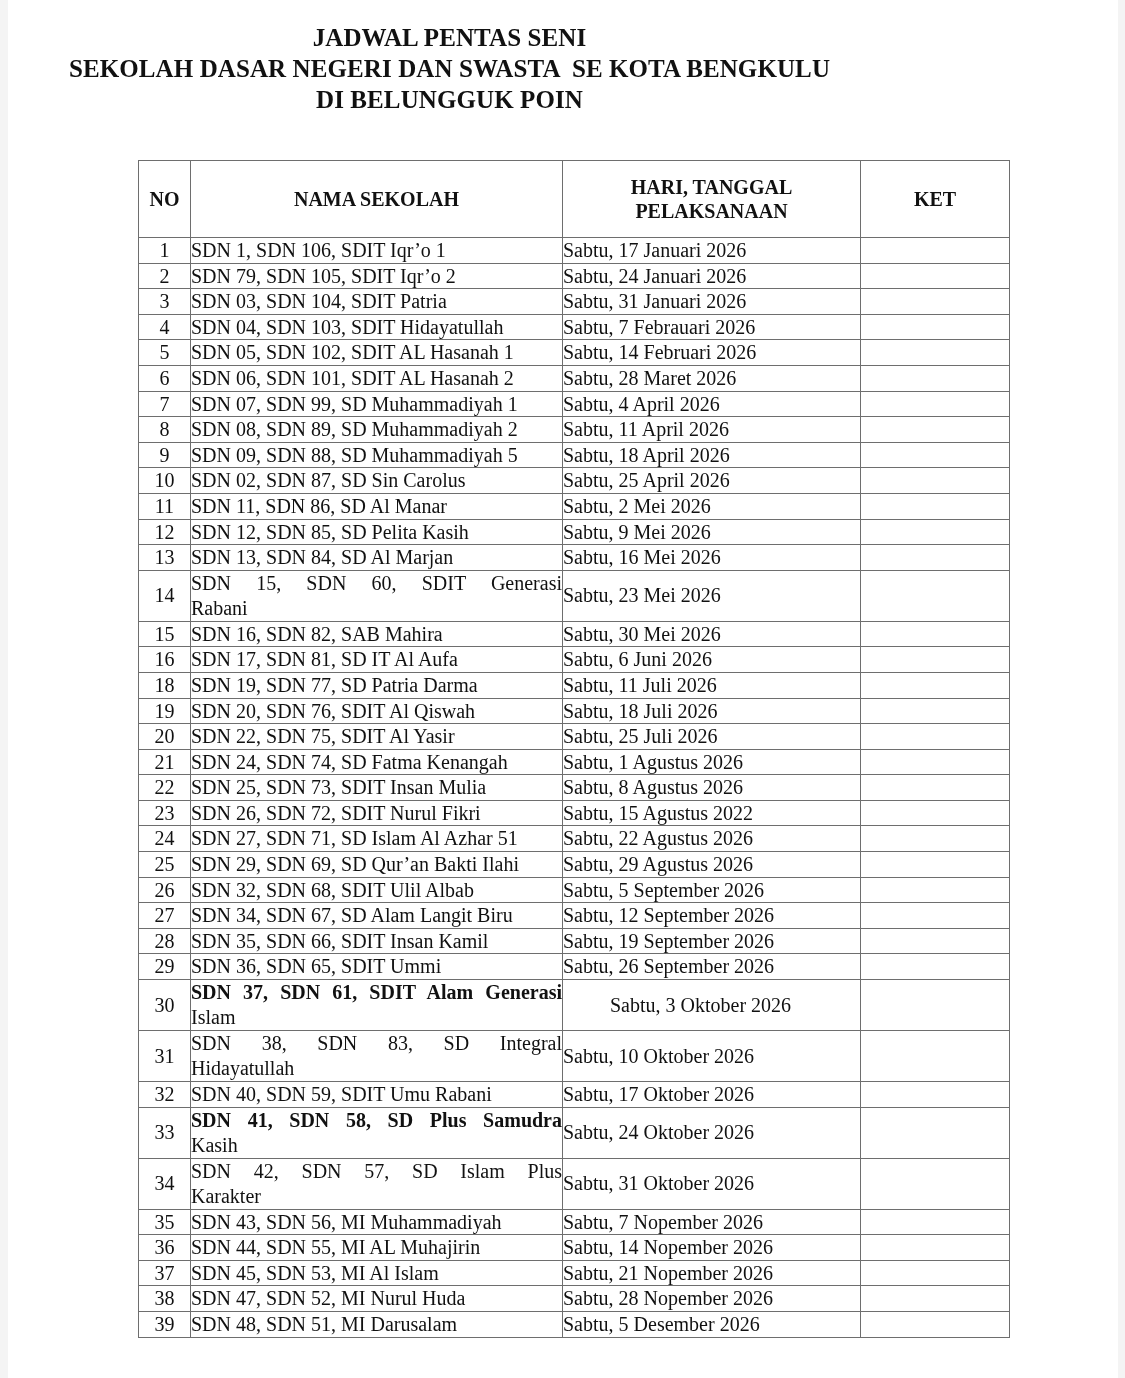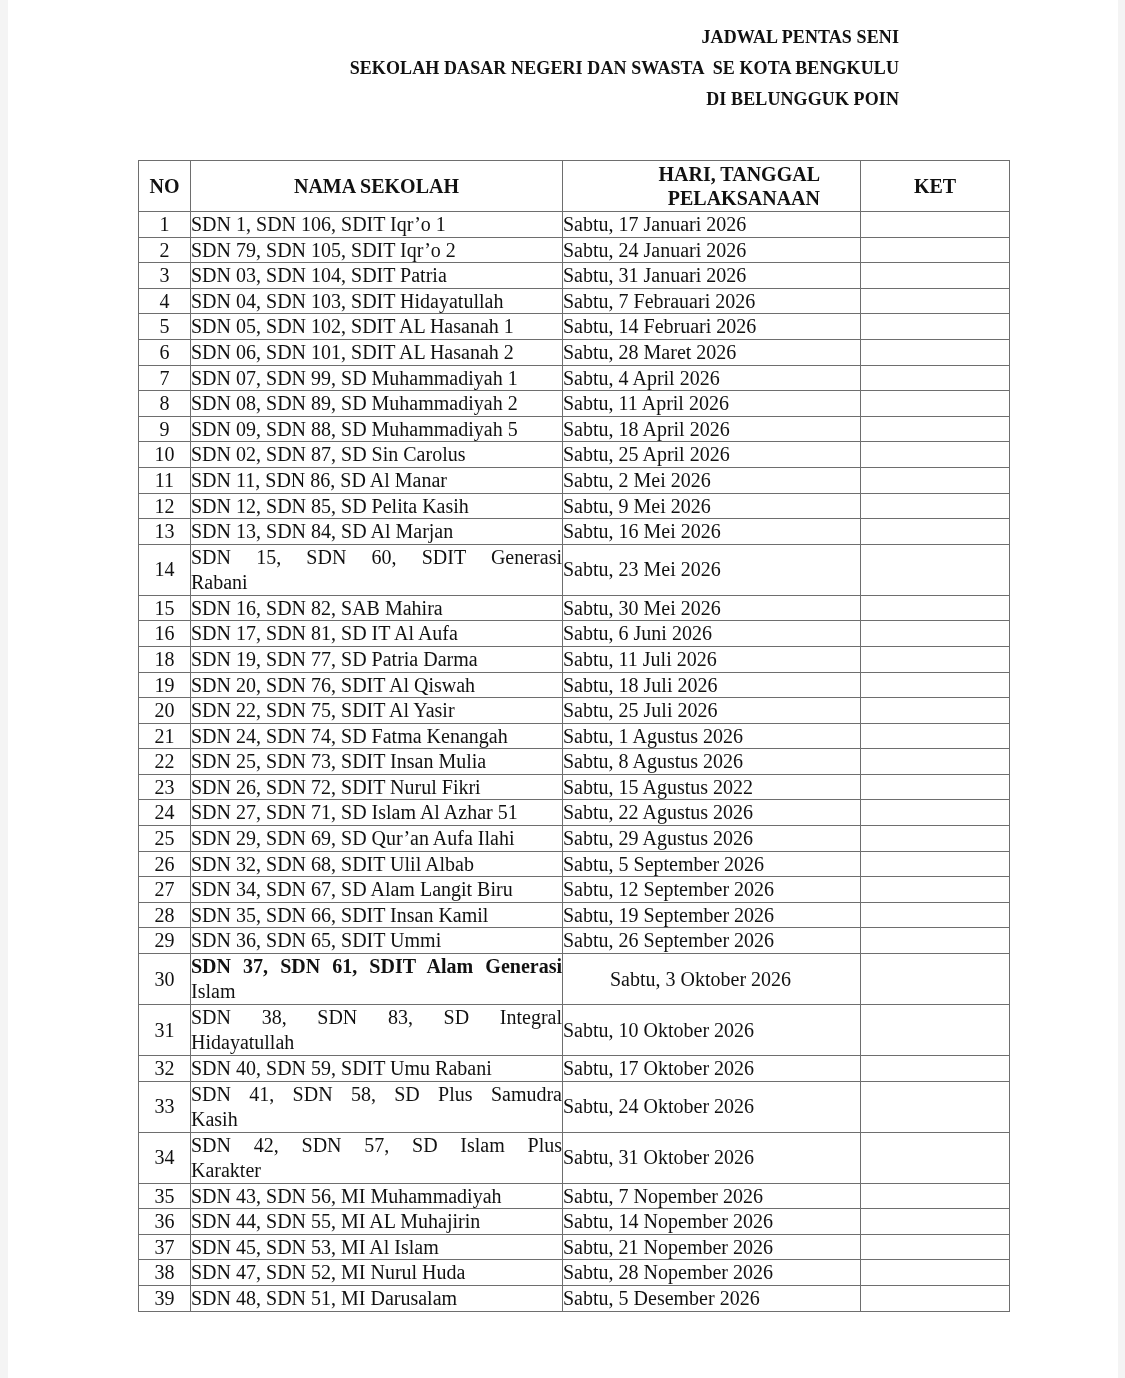--- a/index.html
+++ b/index.html
@@ -9,21 +9,21 @@
       font-family: "Liberation Serif", "DejaVu Serif", serif;
       color: #111;
       position: relative;
     }
     .page {
       position: absolute; left: 8px; top: 0; width: 1110px; height: 1378px;
       background: #ffffff;
     }
     .title-block {
       position: absolute; left: 0; top: 22px; width: 899px;
-      text-align: right; font-weight: bold; font-size: 18px; line-height: 31px;
+      text-align: center; font-weight: bold; font-size: 25px; line-height: 31px;
       letter-spacing: 0.1px;
     }
     .title-block div { white-space: pre; }
     table.schedule {
       position: absolute; left: 138px; top: 160px;
       border-collapse: collapse; table-layout: fixed;
       width: 871px;
       font-size: 20px;
     }
     table.schedule th, table.schedule td {
@@ -63,21 +63,21 @@
   <colgroup>
     <col class="c-no">
       <col class="c-name">
       <col class="c-date">
       <col class="c-ket">
   </colgroup>
   <thead>
     <tr>
       <th>NO</th>
       <th>NAMA SEKOLAH</th>
-      <th style="padding:0 40px;text-align:right;">HARI, TANGGAL PELAKSANAAN</th>
+      <th style="padding:13px 40px;">HARI, TANGGAL PELAKSANAAN</th>
       <th>KET</th>
     </tr>
   </thead>
   <tbody id="rows">
       <tr class="single">
         <td class="no">1</td>
         <td class="name">SDN 1, SDN 106, SDIT Iqr’o 1</td>
         <td class="date">Sabtu, 17 Januari 2026</td>
         <td class="ket"></td>
       </tr>
@@ -211,21 +211,21 @@
         <td class="ket"></td>
       </tr>
       <tr class="single">
         <td class="no">24</td>
         <td class="name">SDN 27, SDN 71, SD Islam Al Azhar 51</td>
         <td class="date">Sabtu, 22 Agustus 2026</td>
         <td class="ket"></td>
       </tr>
       <tr class="single">
         <td class="no">25</td>
-        <td class="name">SDN 29, SDN 69, SD Qur’an Aufa Ilahi</td>
+        <td class="name">SDN 29, SDN 69, SD Qur’an Bakti Ilahi</td>
         <td class="date">Sabtu, 29 Agustus 2026</td>
         <td class="ket"></td>
       </tr>
       <tr class="single">
         <td class="no">26</td>
         <td class="name">SDN 32, SDN 68, SDIT Ulil Albab</td>
         <td class="date">Sabtu, 5 September 2026</td>
         <td class="ket"></td>
       </tr>
       <tr class="single">
@@ -266,21 +266,21 @@
       </tr>
       <tr class="single">
         <td class="no">32</td>
         <td class="name">SDN 40, SDN 59, SDIT Umu Rabani</td>
         <td class="date">Sabtu, 17 Oktober 2026</td>
         <td class="ket"></td>
       </tr>
       <tr class="double">
         <td class="no">33</td>
         <td class="name">
-          <span style="display: block; text-align: justify; text-align-last: justify;">SDN 41, SDN 58, SD Plus Samudra</span>
+          <span style="display: block; text-align: justify; text-align-last: justify; font-weight: bold;">SDN 41, SDN 58, SD Plus Samudra</span>
           <span class="line2">Kasih</span>
         </td>
         <td class="date">Sabtu, 24 Oktober 2026</td>
         <td class="ket"></td>
       </tr>
       <tr class="double">
         <td class="no">34</td>
         <td class="name">
           <span style="display: block; text-align: justify; text-align-last: justify;">SDN 42, SDN 57, SD Islam Plus</span>
           <span class="line2">Karakter</span>

